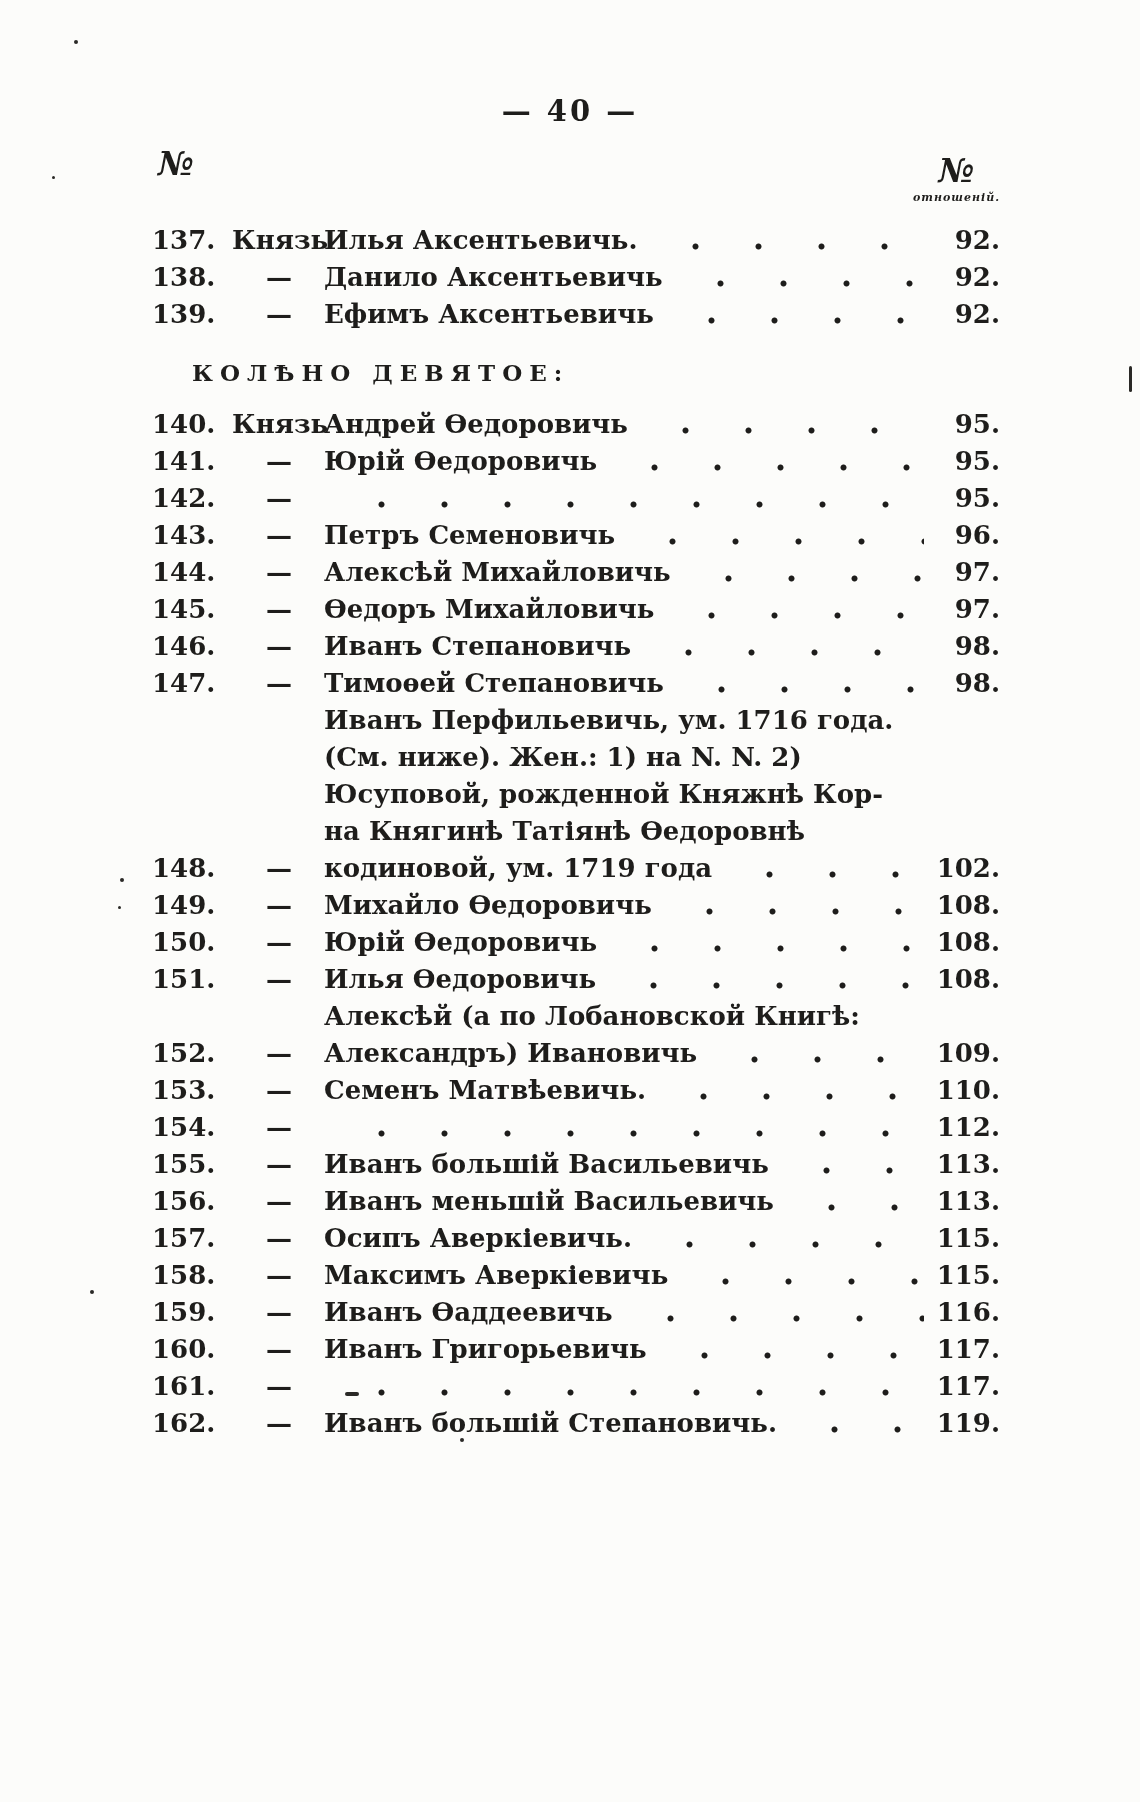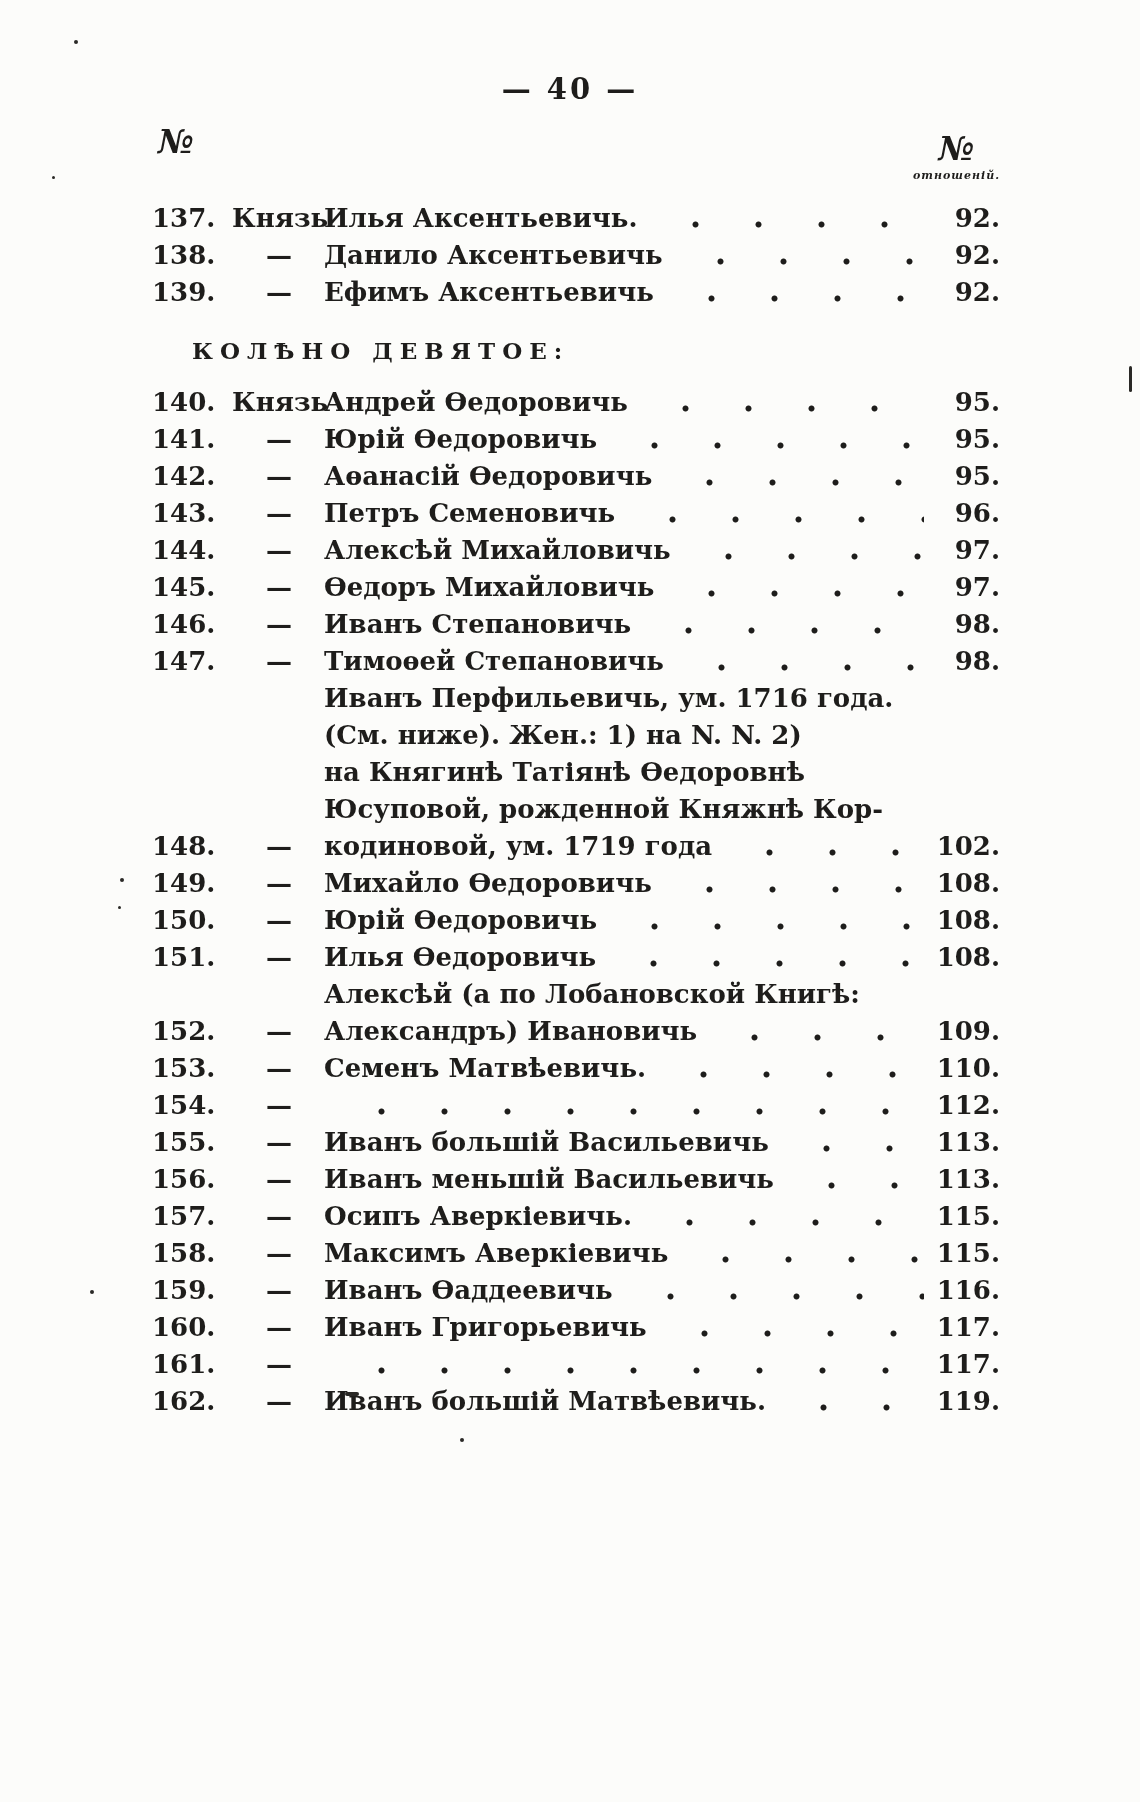--- a/index.html
+++ b/index.html
@@ -6,21 +6,21 @@
   .page {
     position:relative;
     width:1140px; height:1802px;
     margin:0 auto;
     background:#fcfcfa;
     font-family:"DejaVu Serif", serif;
     color:#1e1d1b;
     overflow:hidden;
   }
   .pagenum-row {
-    padding-top:72px;
+    padding-top:94px;
     text-align:center;
     font-size:29px;
     font-weight:bold;
     letter-spacing:3px;
   }
   .cols-header {
     display:flex;
     justify-content:space-between;
     align-items:flex-start;
     padding:16px 140px 0 158px;
@@ -145,21 +145,20 @@
             <span class="dots"></span>
             <span class="pagecol">95.</span>
           </span>
         </span>
       </div>
       <div class="row">
         <span class="num">142.</span>
         <span class="prefix dash">—</span>
         <span class="entry-lines">
           <span class="line">
-            <span class="line-text">Аѳанасій Ѳедоровичь</span>
             <span class="dots"></span>
             <span class="pagecol">95.</span>
           </span>
         </span>
       </div>
       <div class="row">
         <span class="num">143.</span>
         <span class="prefix dash">—</span>
         <span class="entry-lines">
           <span class="line">
@@ -217,26 +216,26 @@
         <span class="num">148.</span>
         <span class="prefix dash">—</span>
         <span class="entry-lines">
           <span class="line">
             <span class="line-text">Иванъ Перфильевичь, ум. 1716 года.</span>
           </span>
           <span class="line">
             <span class="line-text">(См. ниже). Жен.: 1) на N. N. 2)</span>
           </span>
           <span class="line">
+            <span class="line-text">Юсуповой, рожденной Княжнѣ Кор-</span>
+          </span>
+          <span class="line">
             <span class="line-text">на Княгинѣ Татіянѣ Ѳедоровнѣ</span>
           </span>
           <span class="line">
-            <span class="line-text">Юсуповой, рожденной Княжнѣ Кор-</span>
-          </span>
-          <span class="line">
             <span class="line-text">кодиновой, ум. 1719 года</span>
             <span class="dots"></span>
             <span class="pagecol">102.</span>
           </span>
         </span>
       </div>
       <div class="row">
         <span class="num">149.</span>
         <span class="prefix dash">—</span>
         <span class="entry-lines">
@@ -378,21 +377,21 @@
             <span class="dots"></span>
             <span class="pagecol">117.</span>
           </span>
         </span>
       </div>
       <div class="row">
         <span class="num">162.</span>
         <span class="prefix dash">—</span>
         <span class="entry-lines">
           <span class="line">
-            <span class="line-text">Иванъ большій Матвѣевичь.</span>
+            <span class="line-text">Иванъ большій Степановичь.</span>
             <span class="dots"></span>
             <span class="pagecol">119.</span>
           </span>
         </span>
       </div>
     </div>
 
   <div class="speck" style="left:74px; top:40px; width:4px; height:4px;"></div>
   <div class="speck" style="left:52px; top:176px; width:3px; height:3px;"></div>
   <div class="speck" style="left:120px; top:878px; width:4px; height:4px;"></div>

